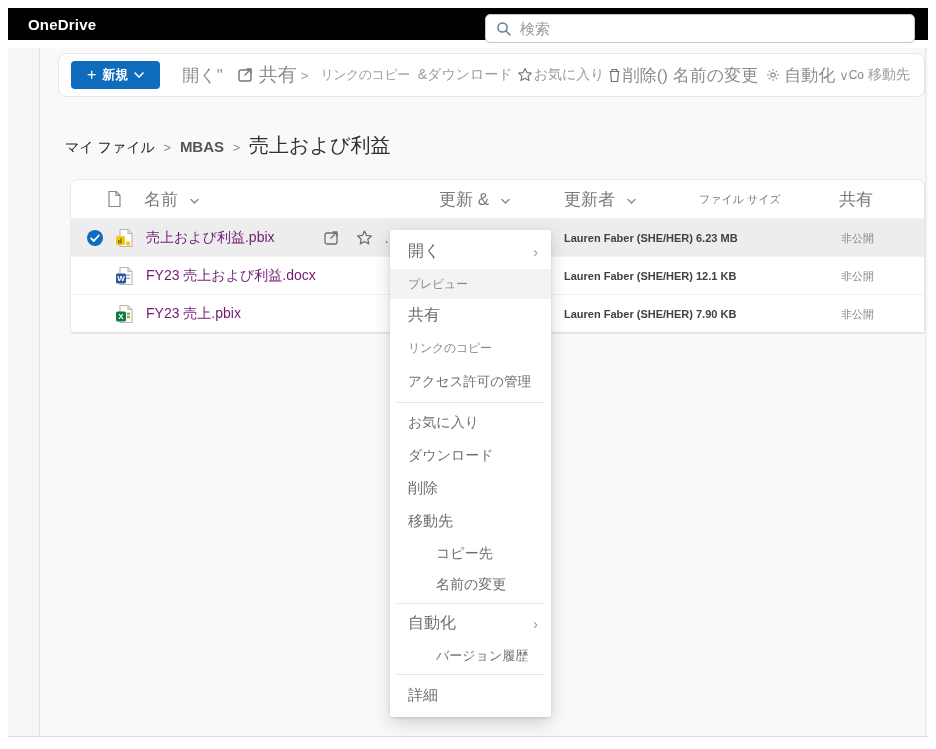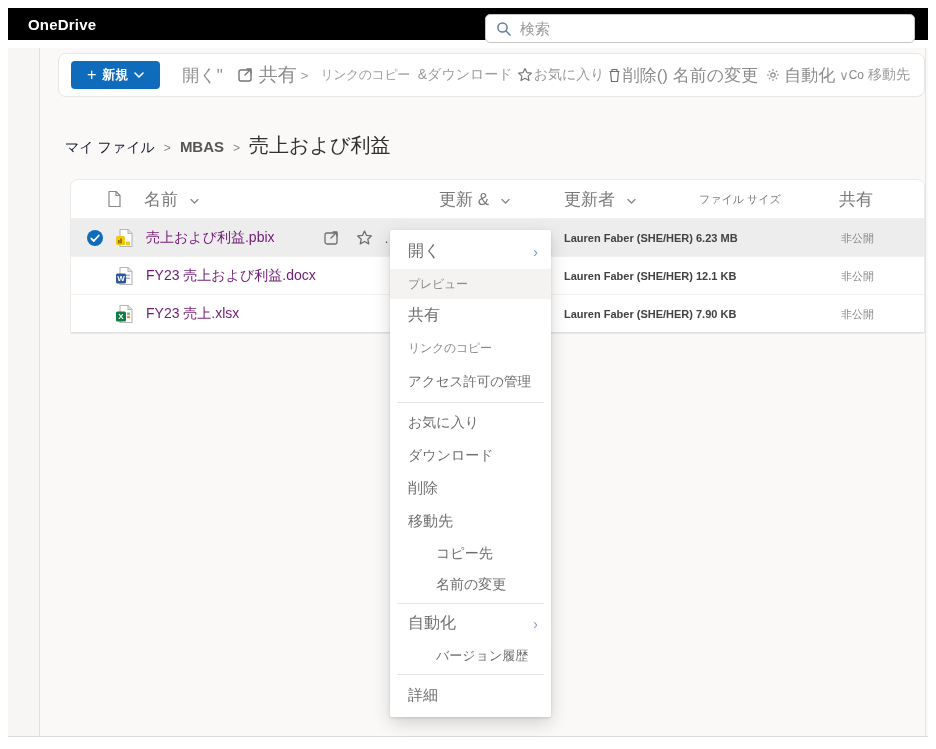--- a/index.html
+++ b/index.html
@@ -246,21 +246,21 @@
 
       <div class="t-row">
         <svg class="cell" style="left:44px" width="20" height="20" viewBox="0 0 20 20">
           <path d="M5 1.5 h8 l4 4 v13 h-12 z" fill="#ffffff" stroke="#b8b6b4" stroke-width="1.1" stroke-linejoin="round"></path>
           <path d="M13 1.5 v4 h4" fill="#e8e6e4" stroke="#b8b6b4" stroke-width="1.1"></path>
           <rect x="12" y="8.5" width="3" height="2.4" fill="#6fbf8f"></rect>
           <rect x="12" y="11.8" width="3" height="2.4" fill="#e58a3a"></rect>
           <rect x="1" y="7.5" width="10" height="10" rx="1.5" fill="#107c41"></rect>
           <text x="6" y="15.2" font-size="8" font-weight="bold" fill="#ffffff" text-anchor="middle" font-family="'Liberation Sans',sans-serif">X</text>
         </svg>
-        <span class="cell file-name" style="left:75px">FY23 売上.xlsx</span>
+        <span class="cell file-name" style="left:75px">FY23 売上.pbix</span>
         <span class="cell meta-strong" style="left:493px">Lauren Faber (SHE/HER)</span>
         <span class="cell meta-strong" style="left:625px">7.90 KB</span>
         <span class="cell meta-dim" style="left:770px">非公開</span>
       </div>
     </div>
 
     <div class="ctx-menu">
       <div class="mi h35">
         <span class="grow">開く</span>
         <span class="mi-chev">›</span>

